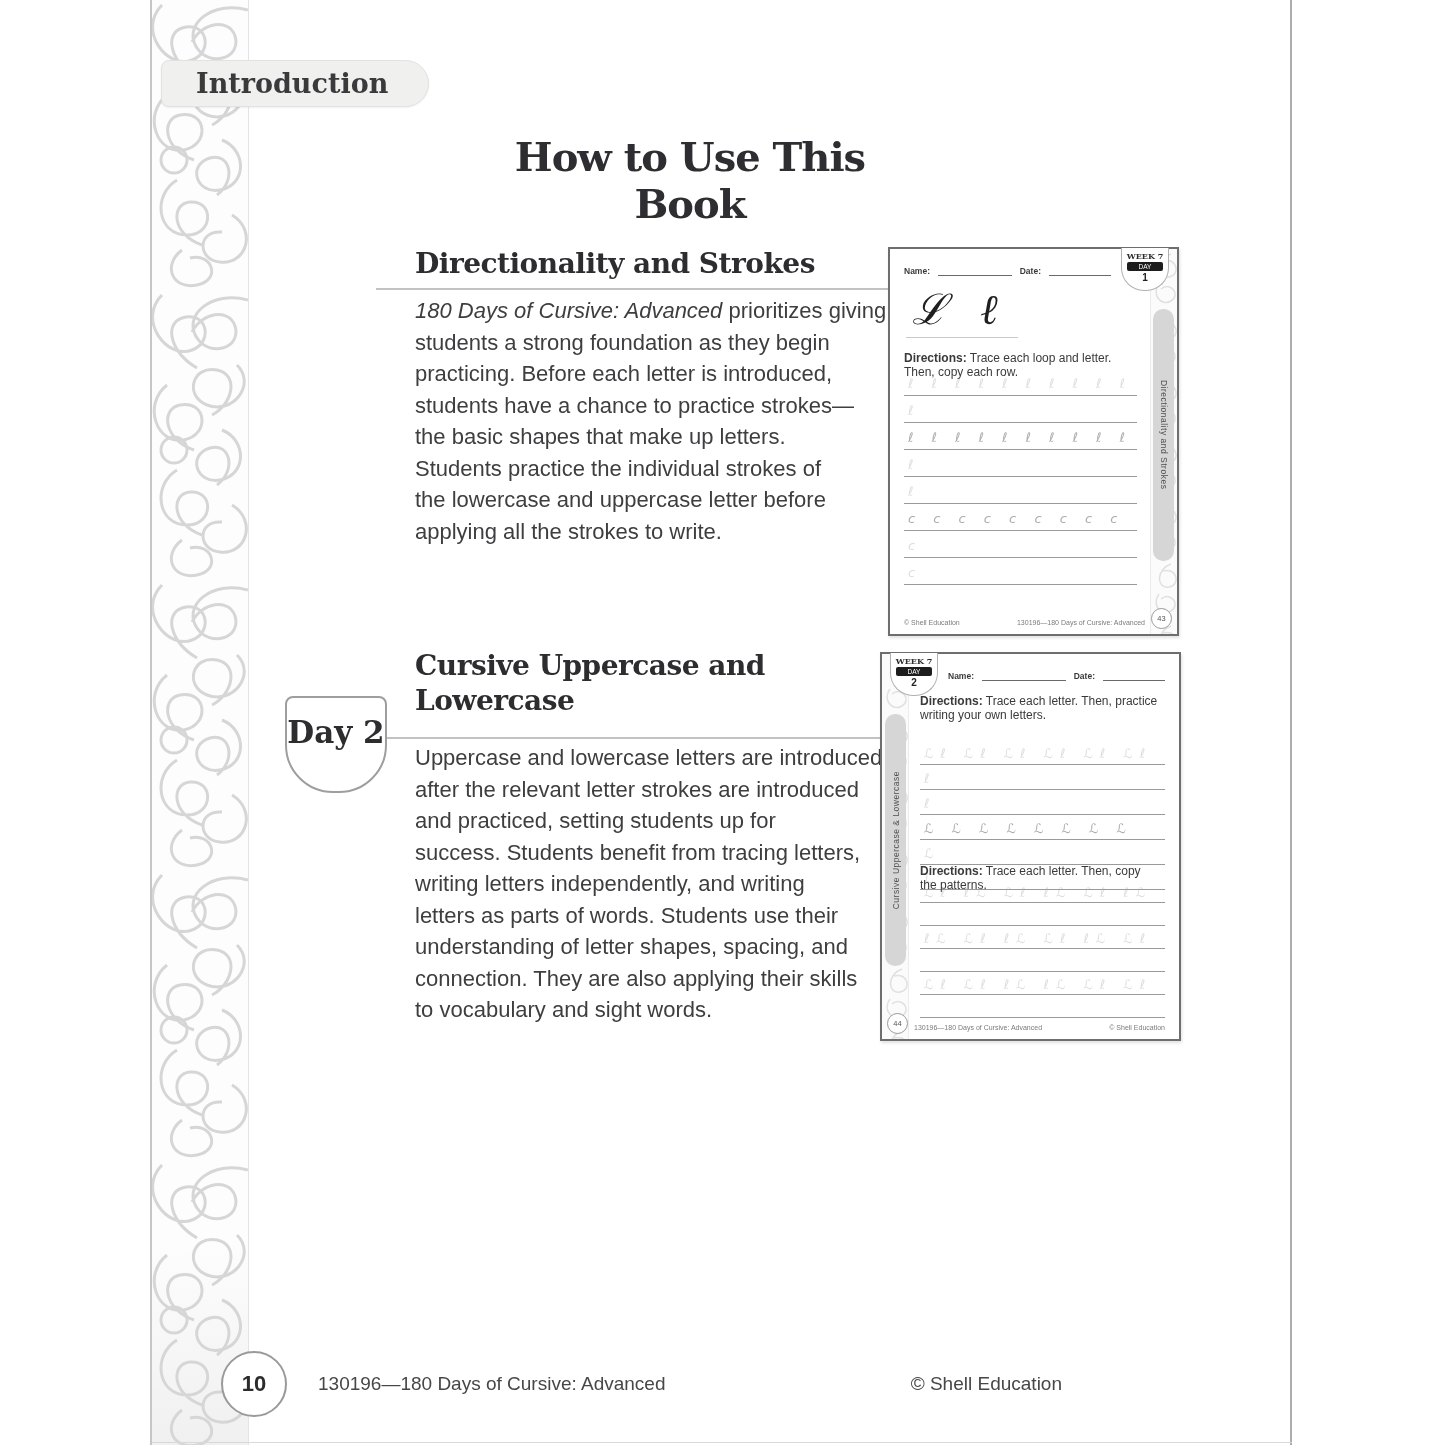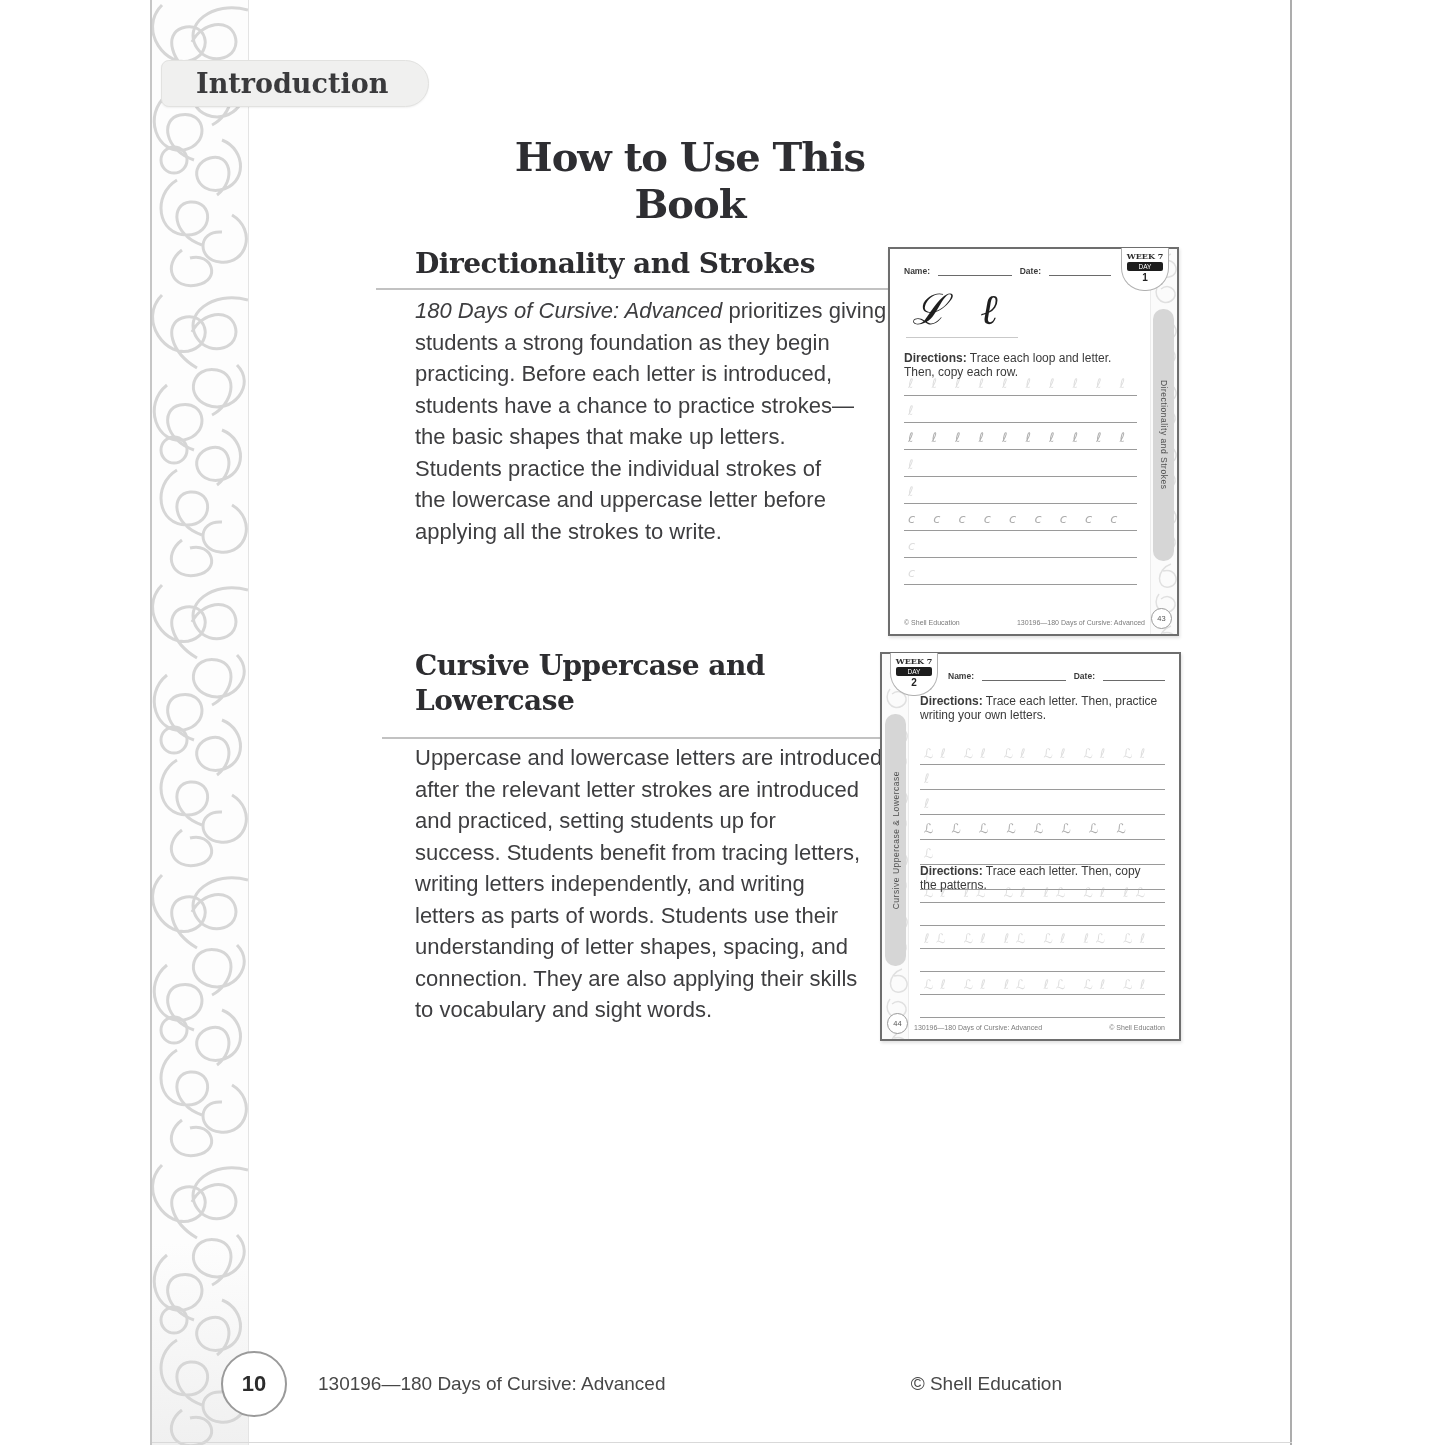--- a/index.html
+++ b/index.html
@@ -208,20 +208,23 @@
       <span>Directionality and Strokes</span>
     </div>
     <div class="s-foot" style="left:14px;right:32px;">
       <span>© Shell Education</span>
       <span>130196—180 Days of Cursive: Advanced</span>
     </div>
     <div class="s-pgc" style="right:5px;bottom:5px;">43</div>
   </div>
 
   <div class="rule rule2"></div>
+  <div class="day-badge day2-badge">
+    <span>Day 2</span>
+  </div>
   <h2 class="heading heading2">Cursive Uppercase and
 Lowercase</h2>
   <p class="body body2">Uppercase and lowercase letters are introduced
 after the relevant letter strokes are introduced
 and practiced, setting students up for
 success.  Students benefit from tracing letters,
 writing letters independently, and writing
 letters as parts of words.  Students use their
 understanding of letter shapes, spacing, and
 connection.  They are also applying their skills

